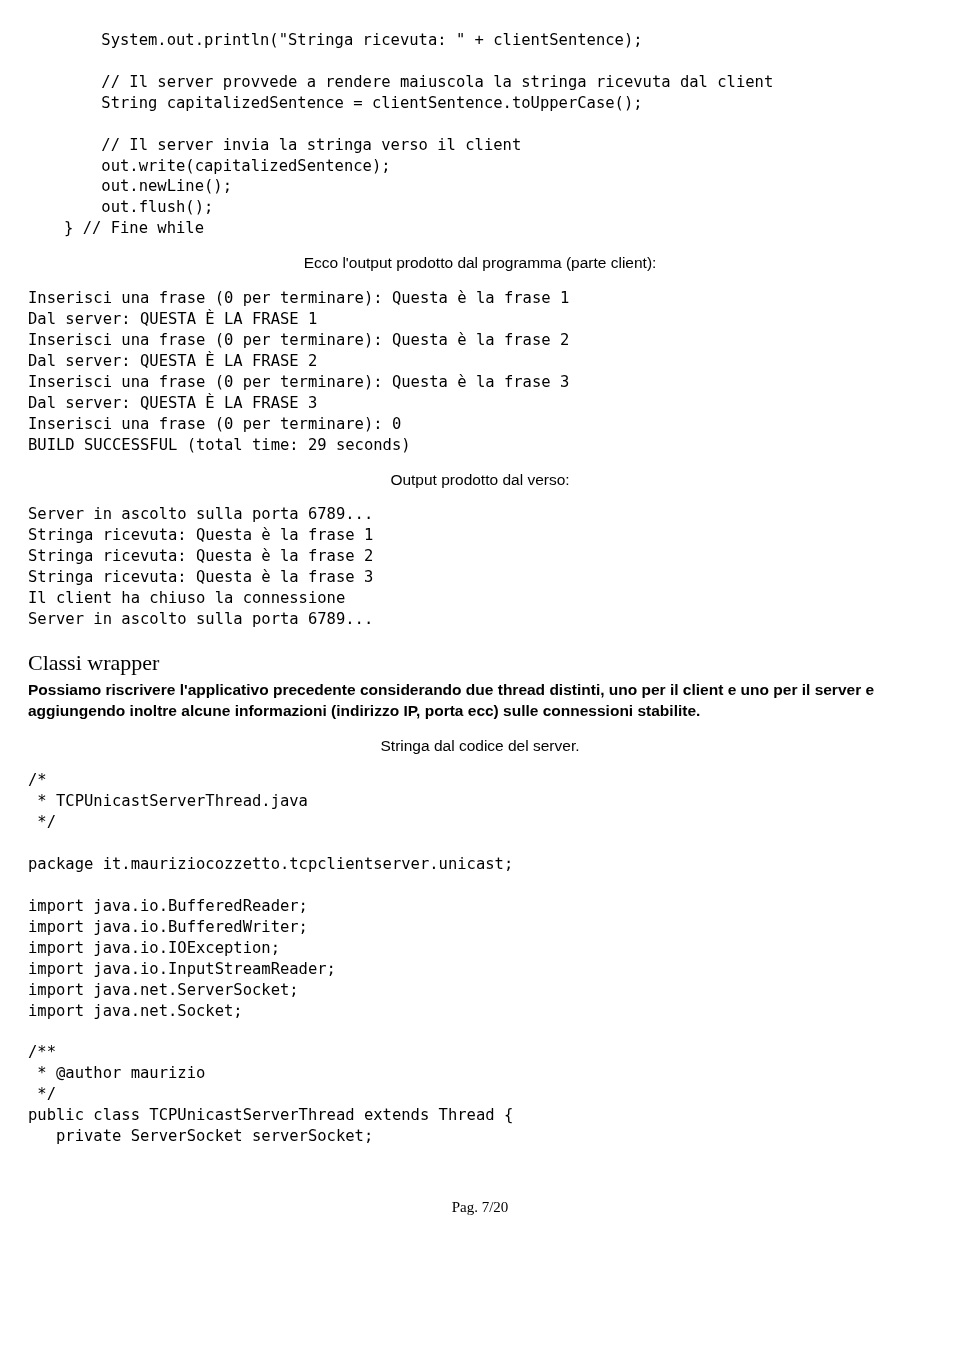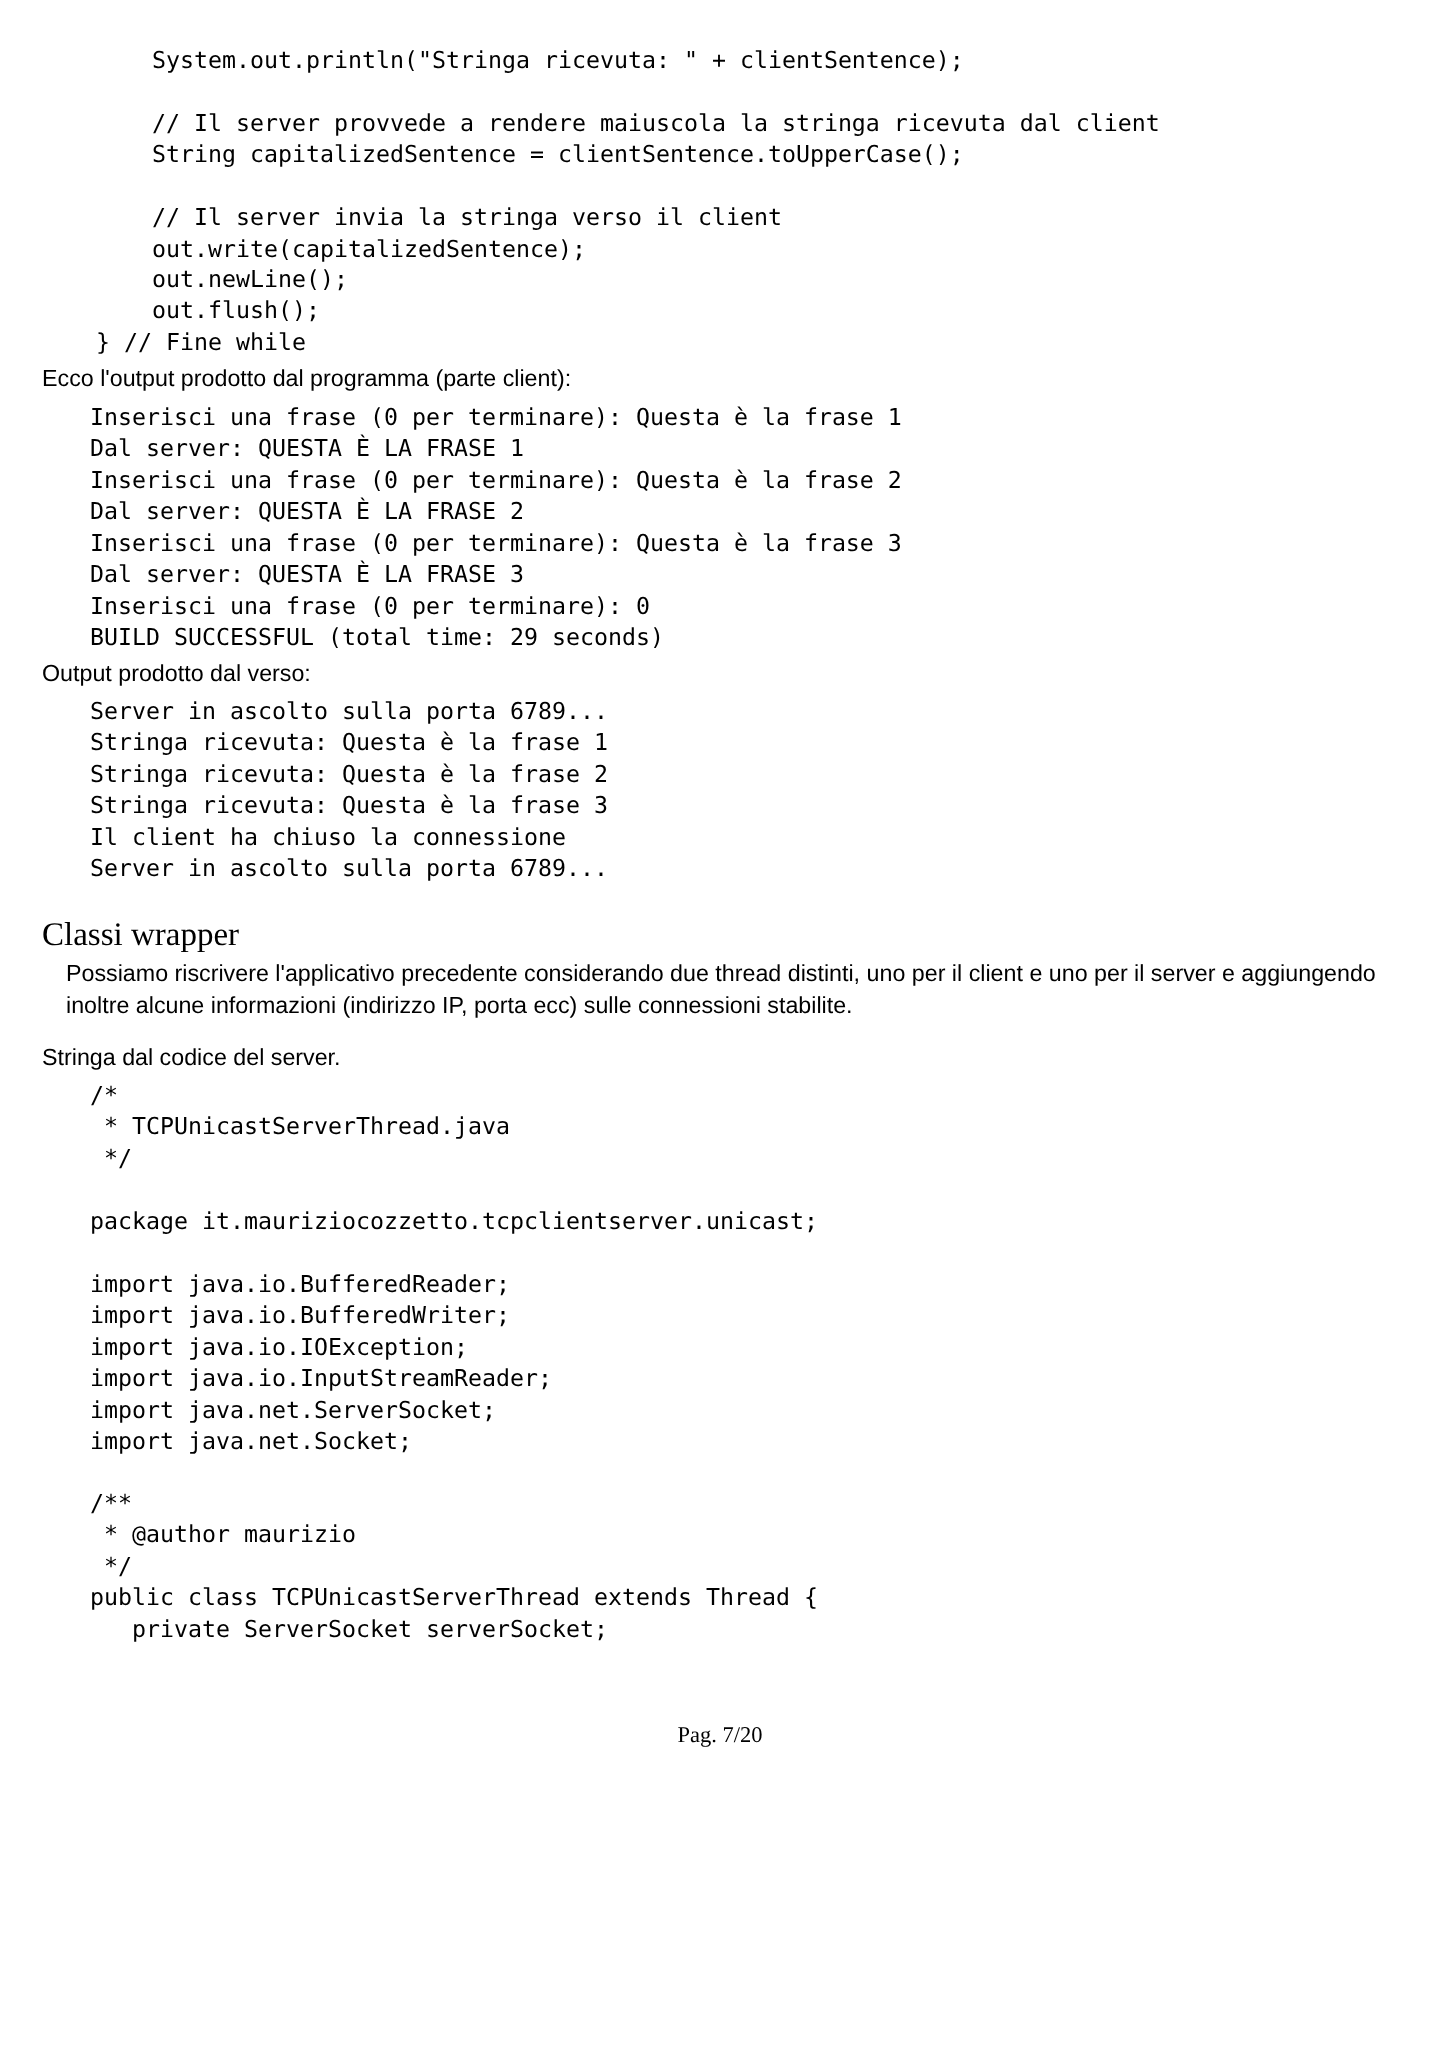--- a/index.html
+++ b/index.html
@@ -9,34 +9,33 @@
     color: #000;
     background: #fff;
     max-width: 960px;
     margin: 0;
     padding: 30px 28px 20px 28px;
   }
   .code {
     font-family: 'Trebuchet MS', 'Consolas', monospace;
     white-space: pre;
     font-size: 15.5px;
-    margin-left: 32px;
   }
   .prose {
     font-family: 'Trebuchet MS', sans-serif;
   }
   h2.section {
     font-family: Georgia, 'Times New Roman', serif;
     font-weight: normal;
     font-size: 22px;
     margin: 18px 0 2px 0;
   }
   .indent1 { margin-left: 36px; }
-  .para { margin: 4px 0; }
-  .para-tight { margin: 2px 0 14px 16px; }
+  .para { margin: 14px 0; text-align: center; }
+  .para-tight { margin: 2px 0 14px 0; font-weight: bold; }
   .footer {
     text-align: center;
     font-family: Liberation Serif, serif;
     font-size: 15px;
     margin-top: 50px;
   }
 </style>
 </head>
 <body>
 

